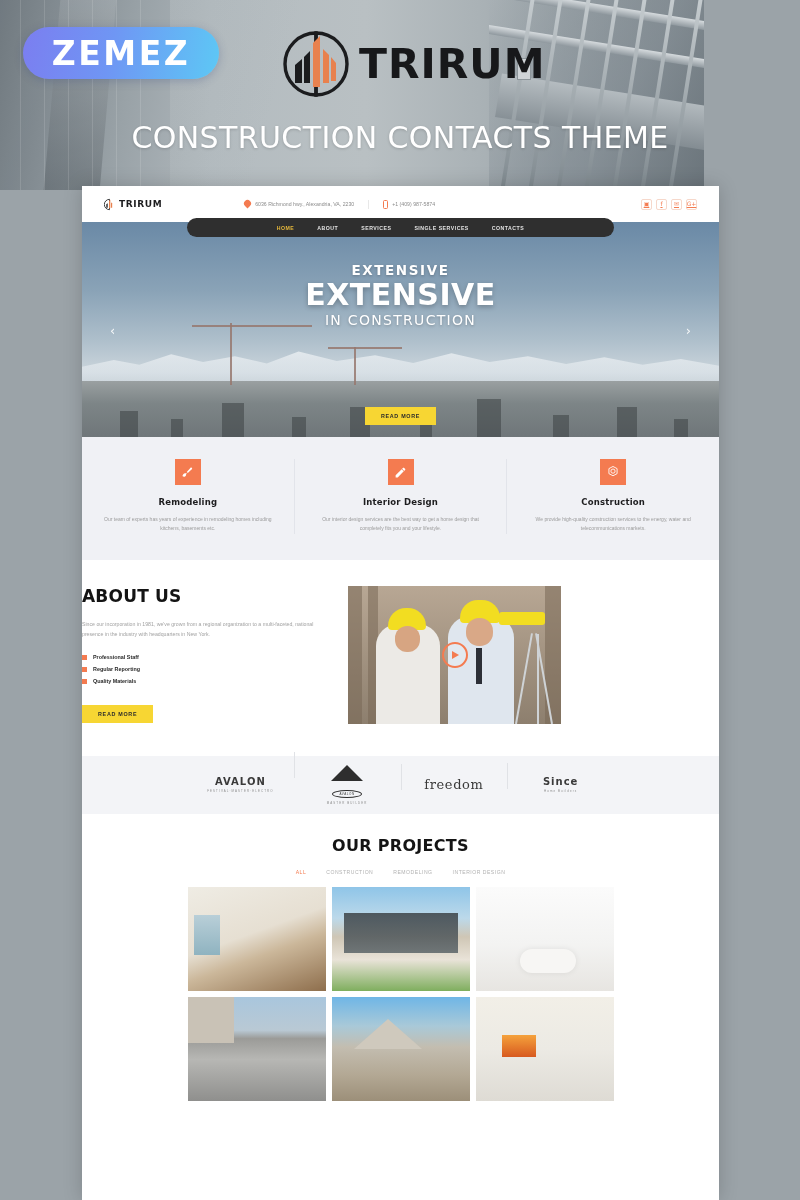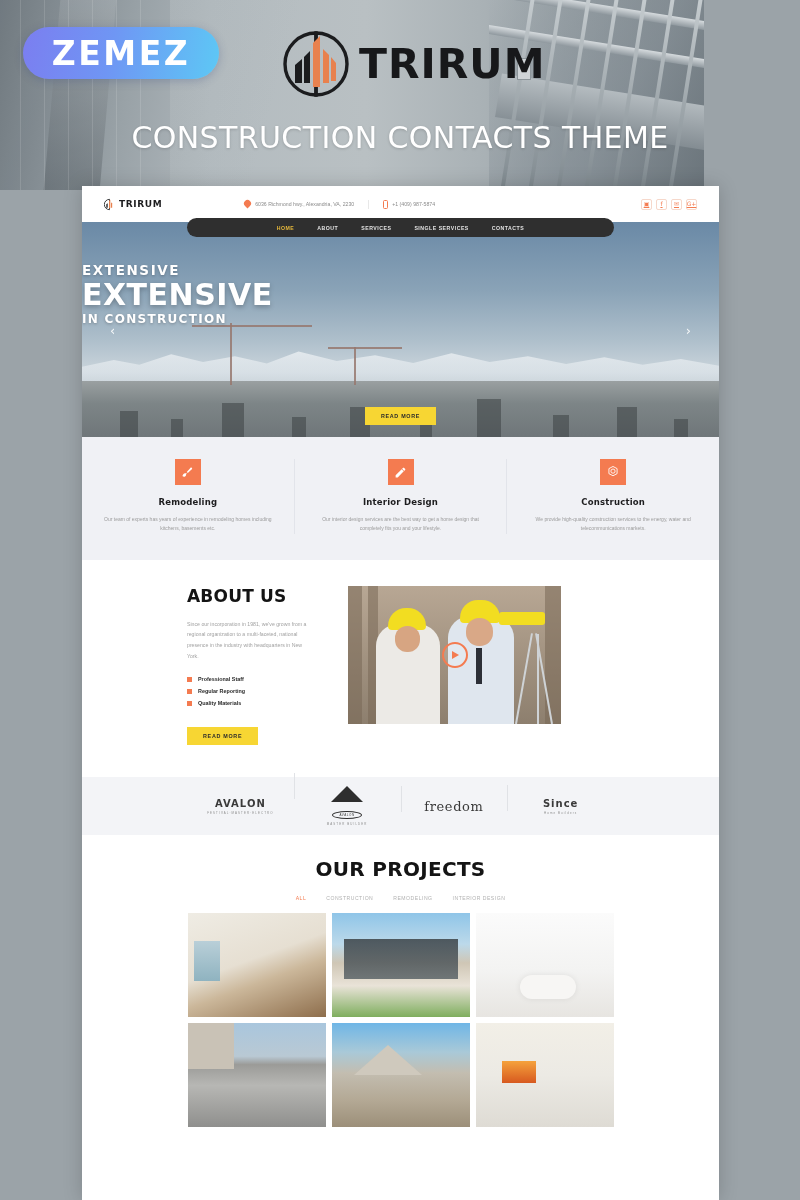--- a/index.html
+++ b/index.html
@@ -144,45 +144,45 @@
     background: linear-gradient(180deg,#9aa0a1 0%, #7d8587 40%, #6f7679 100%);
   }
   .hero .city i { position:absolute; bottom:0; background: rgba(60,66,68,.55); }
   .hero .crane { position:absolute; background: rgba(150,120,110,.85); }
   .hero .arrow {
     position:absolute; top: 50%; transform: translateY(-50%);
     color:#fff; font-size:13px; opacity:.9; font-family:"DejaVu Sans",sans-serif; cursor:pointer;
   }
   .hero .arrow.l { left: 28px; }
   .hero .arrow.r { right: 28px; }
-  .hero-txt { position:absolute; left:0; top: 40px; width:100%; text-align:left; color:#fff; }
+  .hero-txt { position:absolute; left:0; top: 40px; width:100%; text-align:center; color:#fff; }
   .hero-txt .l1 { font-size:13.5px; font-weight:700; letter-spacing:1.6px; font-family:"DejaVu Sans",sans-serif; text-shadow:0 1px 3px rgba(0,0,0,.25); }
   .hero-txt .l2 { font-size:30px; font-weight:700; letter-spacing:.5px; line-height:1.12; font-family:"DejaVu Sans",sans-serif; text-shadow:0 2px 5px rgba(0,0,0,.25); }
-  .hero-txt .l3 { font-size:12px; font-weight:700; letter-spacing:1.3px; font-family:"DejaVu Sans",sans-serif; text-shadow:0 1px 3px rgba(0,0,0,.25); }
+  .hero-txt .l3 { font-size:14px; font-weight:400; letter-spacing:1.3px; font-family:"DejaVu Sans",sans-serif; text-shadow:0 1px 3px rgba(0,0,0,.25); }
   .btn-yellow {
     display:inline-block; background:#f7d633; color:#2b2b2b; font-size:5.4px; font-weight:700;
     letter-spacing:.7px; padding: 6px 16px; text-decoration:none;
   }
   .hero-btn { position:absolute; left:0; top: 182px; width:100%; text-align:center; }
 
   
   .services { background:#f0f1f5; padding: 22px 0 26px; display:flex; }
   .svc { flex:1; text-align:center; padding: 0 18px; }
   .svc + .svc { border-left:1px solid #e2e4ea; }
   .svc .ic {
     width:26px; height:26px; background:#f47b50; margin: 0 auto 12px;
     display:flex; align-items:center; justify-content:center;
   }
   .svc .ic svg { display:block; }
   .svc h3 { font-size:8.5px; font-weight:700; color:#1d1d1f; margin-bottom:8px; font-family:"DejaVu Sans",sans-serif; letter-spacing:.2px; }
   .svc p { font-size:5px; line-height:1.85; color:#9b9b9b; }
 
   
   .about { background:#fff; padding: 26px 0 32px; display:flex; }
-  .about-l { width: 232px; padding-left: 105px; }
+  .about-l { width: 232px; }
   .about-l h2 { font-size:17px; font-weight:700; color:#141414; letter-spacing:.2px; margin-bottom:13px; font-family:"DejaVu Sans",sans-serif; }
   .about-l p { font-size:5.2px; line-height:2.1; color:#a2a2a2; margin-bottom:14px; }
   .about-l ul { list-style:none; margin-bottom:18px; }
   .about-l li { font-size:5.4px; font-weight:700; color:#2a2a2a; margin-bottom:6px; display:flex; align-items:center; gap:6px; }
   .about-l li .sq { width:5px; height:5px; background:#f47b50; flex:none; }
   .about-r { margin-left: 34px; }
   .media {
     position:relative; width: 213px; height: 138px; overflow:hidden;
     background: linear-gradient(180deg,#b8a794,#8d7f6e);
   }
@@ -219,21 +219,21 @@
   .pt .sb { font-size:2.9px; letter-spacing:1.1px; color:#8c8c8c; margin-top:2px; }
   .pt .roof { width:32px; height:16px; margin:0 auto; position:relative; }
   .pt .roof:before {
     content:""; position:absolute; left:0; bottom:0; width:0; height:0;
     border-left:16px solid transparent; border-right:16px solid transparent; border-bottom:16px solid #2e2e2e;
   }
   .pt .oval { border:1px solid #2e2e2e; border-radius:50%; padding:1px 6px; display:inline-block; font-size:3px; letter-spacing:.6px; margin-top:1px; }
 
   
   .projects { background:#fff; padding: 22px 0 0; }
-  .projects h2 { text-align:center; font-size:20px; font-weight:700; color:#141414; letter-spacing:.3px; font-family:"DejaVu Sans",sans-serif; }
+  .projects h2 { text-align:center; font-size:16px; font-weight:700; color:#141414; letter-spacing:.3px; font-family:"DejaVu Sans",sans-serif; }
   .filters { display:flex; justify-content:center; gap:20px; margin: 14px 0 12px; }
   .filters a { font-size:5.1px; letter-spacing:.5px; color:#b2b2b2; text-decoration:none; }
   .filters a.active { color:#f47b50; }
   .grid { display:grid; grid-template-columns: repeat(3, 138px); gap: 6px; justify-content:center; }
   .cell { height: 104px; overflow:hidden; position:relative; }
 
   
   .p1 { background: linear-gradient(160deg,#efece4 0%,#e6dfd2 45%,#cbb79a 62%,#8e6e4c 100%); }
   .p1:after { content:""; position:absolute; left:6px; top:28px; width:26px; height:40px; background:linear-gradient(180deg,#b9cfd8,#8fb3c0); }
   .p2 { background: linear-gradient(180deg,#8fc5e8 0%,#bcd9ea 30%,#cfc6b5 48%,#e9e3d8 70%,#7fae5e 100%); }

